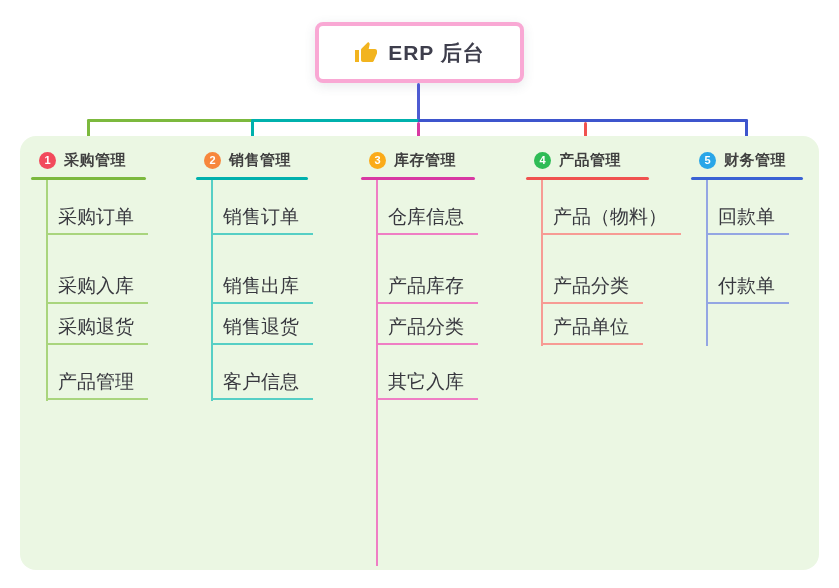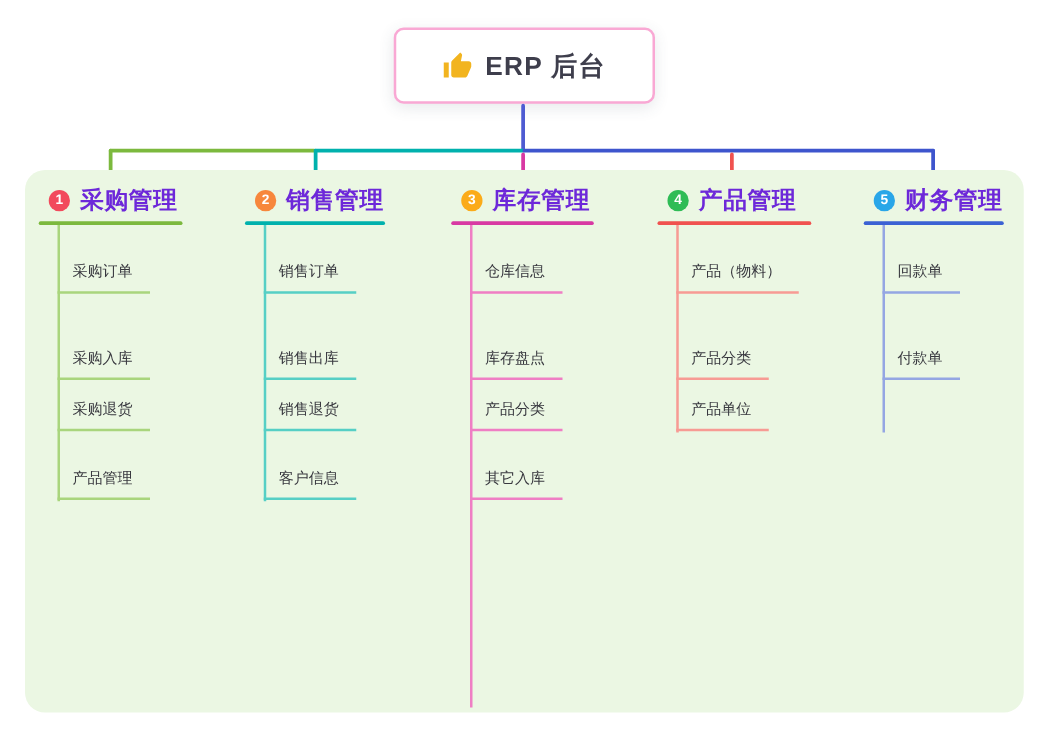--- a/index.html
+++ b/index.html
@@ -4,21 +4,21 @@
 <style>
   html,body{margin:0;padding:0;background:#fff;}
   .stage{
     position:relative;width:839px;height:588px;overflow:hidden;
     font-family:"Liberation Sans","DejaVu Sans",sans-serif;
     background:#ffffff;
   }
   
   .root-node{
     position:absolute;left:315px;top:22px;width:209px;height:61px;
-    background:#ffffff;border:2px solid #f9a8d4;border-radius:8px;
+    background:#ffffff;border:4px solid #f9a8d4;border-radius:8px;
     box-shadow:0 3px 12px rgba(60,70,90,.12);
     display:flex;align-items:center;justify-content:center;gap:10px;
     box-sizing:border-box;cursor:default;
   }
   .root-node .root-label{font-size:21px;font-weight:600;color:#3e3e4c;letter-spacing:1px;}
   .root-node svg{display:block;}
   
   .line{position:absolute;border-radius:2px;}
   .root-drop{left:417px;top:83px;width:3px;height:37px;}
   .bus-left {left:87px; top:119px;width:166px;height:3px;}
@@ -43,32 +43,32 @@
   .b5{left:691px;width:112px;}
   .branch-title{
     display:flex;align-items:center;gap:8px;height:24px;padding-left:8px;
     cursor:default;
   }
   .badge{
     width:17px;height:17px;border-radius:50%;flex:0 0 17px;
     background:var(--badge);color:#fff;font-size:11px;font-weight:bold;
     line-height:17px;text-align:center;
   }
-  .branch-label{font-size:19px;font-weight:600;color:#6d28d9;white-space:nowrap;letter-spacing:.5px;}
+  .branch-label{font-size:15px;font-weight:600;color:#404040;white-space:nowrap;letter-spacing:.5px;}
   .branch-underline{
     position:absolute;left:0;top:29px;width:100%;height:3px;
     background:var(--line);border-radius:2px;
   }
   .vline{position:absolute;left:15px;top:32px;width:2px;background:var(--sub);}
   .b1 .vline,.b2 .vline{height:221px;}
   .b3 .vline{height:386px;}
   .b4 .vline,.b5 .vline{height:166px;}
   .item{
     position:absolute;left:15px;display:inline-block;white-space:nowrap;
-    font-size:12px;color:#38383f;line-height:18px;
+    font-size:19px;color:#38383f;line-height:18px;
     padding:0 14px 7px 12px;border-bottom:2px solid var(--sub);
     cursor:default;
     text-align:right;
   }
   .r0{top:60px;}  .r1{top:129px;} .r2{top:170px;} .r3{top:225px;}
   .r4{top:280px;} .r5{top:335px;} .r6{top:390px;}
 </style>
 </head>
 <body>
 
@@ -120,21 +120,21 @@
   </div>
 
   <div class="branch b3" style="--badge: #fbab19; --line: #d839a3; --sub: #ef7ec4;">
     <div class="branch-title">
       <span class="badge">3</span>
       <span class="branch-label">库存管理</span>
     </div>
     <div class="branch-underline"></div>
     <div class="vline"></div>
     <div class="item r0">仓库信息</div>
-    <div class="item r1">库存盘点</div>
+    <div class="item r1">产品库存</div>
     <div class="item r2">产品分类</div>
     <div class="item r3">其它入库</div>
   </div>
 
   <div class="branch b4" style="--badge: #2fbc56; --line: #f0524f; --sub: #f79b94;">
     <div class="branch-title">
       <span class="badge">4</span>
       <span class="branch-label">产品管理</span>
     </div>
     <div class="branch-underline"></div>

